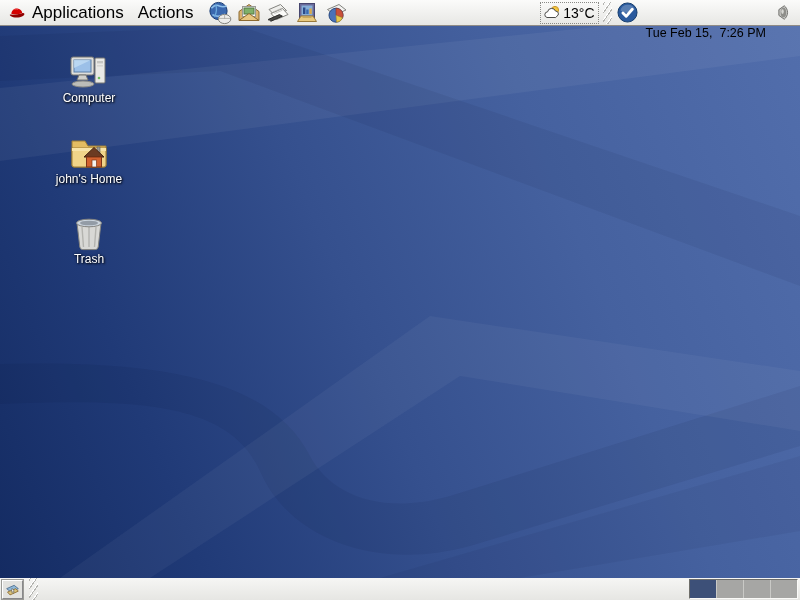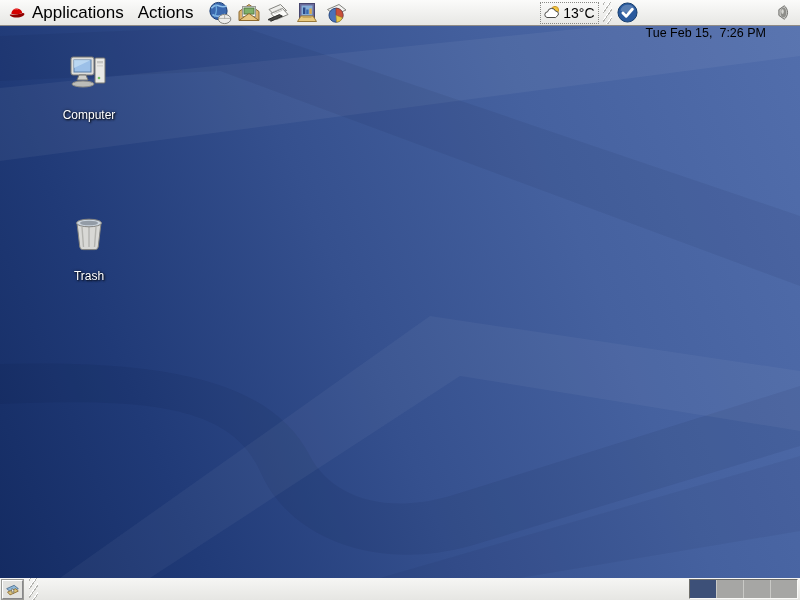--- a/index.html
+++ b/index.html
@@ -37,21 +37,21 @@
   .volume-icon { margin:0 4px 0 2px; display:flex; }
 
   
   .desktop {
     position:absolute; top:26px; left:0; width:800px; height:552px;
     background:linear-gradient(248deg, #526eac 0%, #45619f 30%, #35508e 55%, #203a77 80%, #142b62 100%);
   }
   .swirls { position:absolute; inset:0; }
   .desktop-icon {
     position:absolute; left:45px; width:88px;
-    display:flex; flex-direction:column; align-items:center; gap:17px;
+    display:flex; flex-direction:column; align-items:center; gap:0;
     cursor:default;
   }
   .desktop-icon .label {
     color:#ffffff; font-size:12px; text-align:center; line-height:1.1;
     text-shadow:1px 1px 2px rgba(0,0,0,0.95), 0 0 3px rgba(0,0,0,0.6);
   }
   .di-computer { top:28px; }
   .di-home    { top:107px; }
   .di-trash   { top:189px;align-items:center; }
 
@@ -209,20 +209,34 @@
           <rect x="3" y="3" width="23" height="18" rx="2" fill="#dededb" stroke="#767672"></rect>
           <rect x="6" y="6" width="17" height="12" fill="#9cc0e8" stroke="#5b7fa8"></rect>
           <path d="M6,6 L23,6 L6,14 z" fill="#c2dcf4" opacity="0.8"></path>
           <path d="M11,21 h7 l2,5 h-11 z" fill="#cfcfcb" stroke="#767672"></path>
           <ellipse cx="15" cy="30" rx="11" ry="3" fill="#bcbcb8" stroke="#8a8a86"></ellipse>
         </svg>
       </span>
       <span class="label">Computer</span>
     </div>
 
+    <div class="desktop-icon di-home">
+      <span style="display:flex;">
+        <svg width="42" height="40" viewBox="0 0 42 40">
+          <path d="M4,8 h13 l3,5 h18 v19 a2,2 0 0 1 -2,2 H6 a2,2 0 0 1 -2,-2 z" fill="#e3bc62" stroke="#9c7c34"></path>
+          <path d="M4,15 h34 v17 a2,2 0 0 1 -2,2 H6 a2,2 0 0 1 -2,-2 z" fill="#f0d489" stroke="#9c7c34"></path>
+          <path d="M4,15 h34 v3 H4 z" fill="#f7e3a8"></path>
+          <rect x="29" y="14" width="3" height="6" fill="#9a9a96" stroke="#5a5a56" stroke-width="0.6"></rect>
+          <path d="M16,24 L26,14.5 L36,24 z" fill="#6b3b22" stroke="#44220f"></path>
+          <rect x="18.5" y="24" width="15" height="10" fill="#d2622f" stroke="#7c3416"></rect>
+          <rect x="24" y="27" width="4.5" height="7" fill="#f5f5f1" stroke="#7c3416" stroke-width="0.7"></rect>
+        </svg>
+      </span>
+      <span class="label">john's Home</span>
+    </div>
 
     <div class="desktop-icon di-trash">
       <span style="display:flex;">
         <svg width="38" height="38" viewBox="0 0 38 38">
           <path d="M7,8 L31,8 L28.2,32 a3,3 0 0 1 -3,2.6 H12.8 a3,3 0 0 1 -3,-2.6 z" fill="#d8d8d5" stroke="#83837f"></path>
           <path d="M12,12 L13.5,32 M19,12 L19,32 M26,12 L24.5,32" stroke="#b3b3af" stroke-width="1.4" fill="none"></path>
           <ellipse cx="19" cy="8" rx="12.5" ry="3.8" fill="#cdd6df" stroke="#83837f"></ellipse>
           <ellipse cx="19" cy="8" rx="9" ry="2.3" fill="#939ca6"></ellipse>
         </svg>
       </span>

